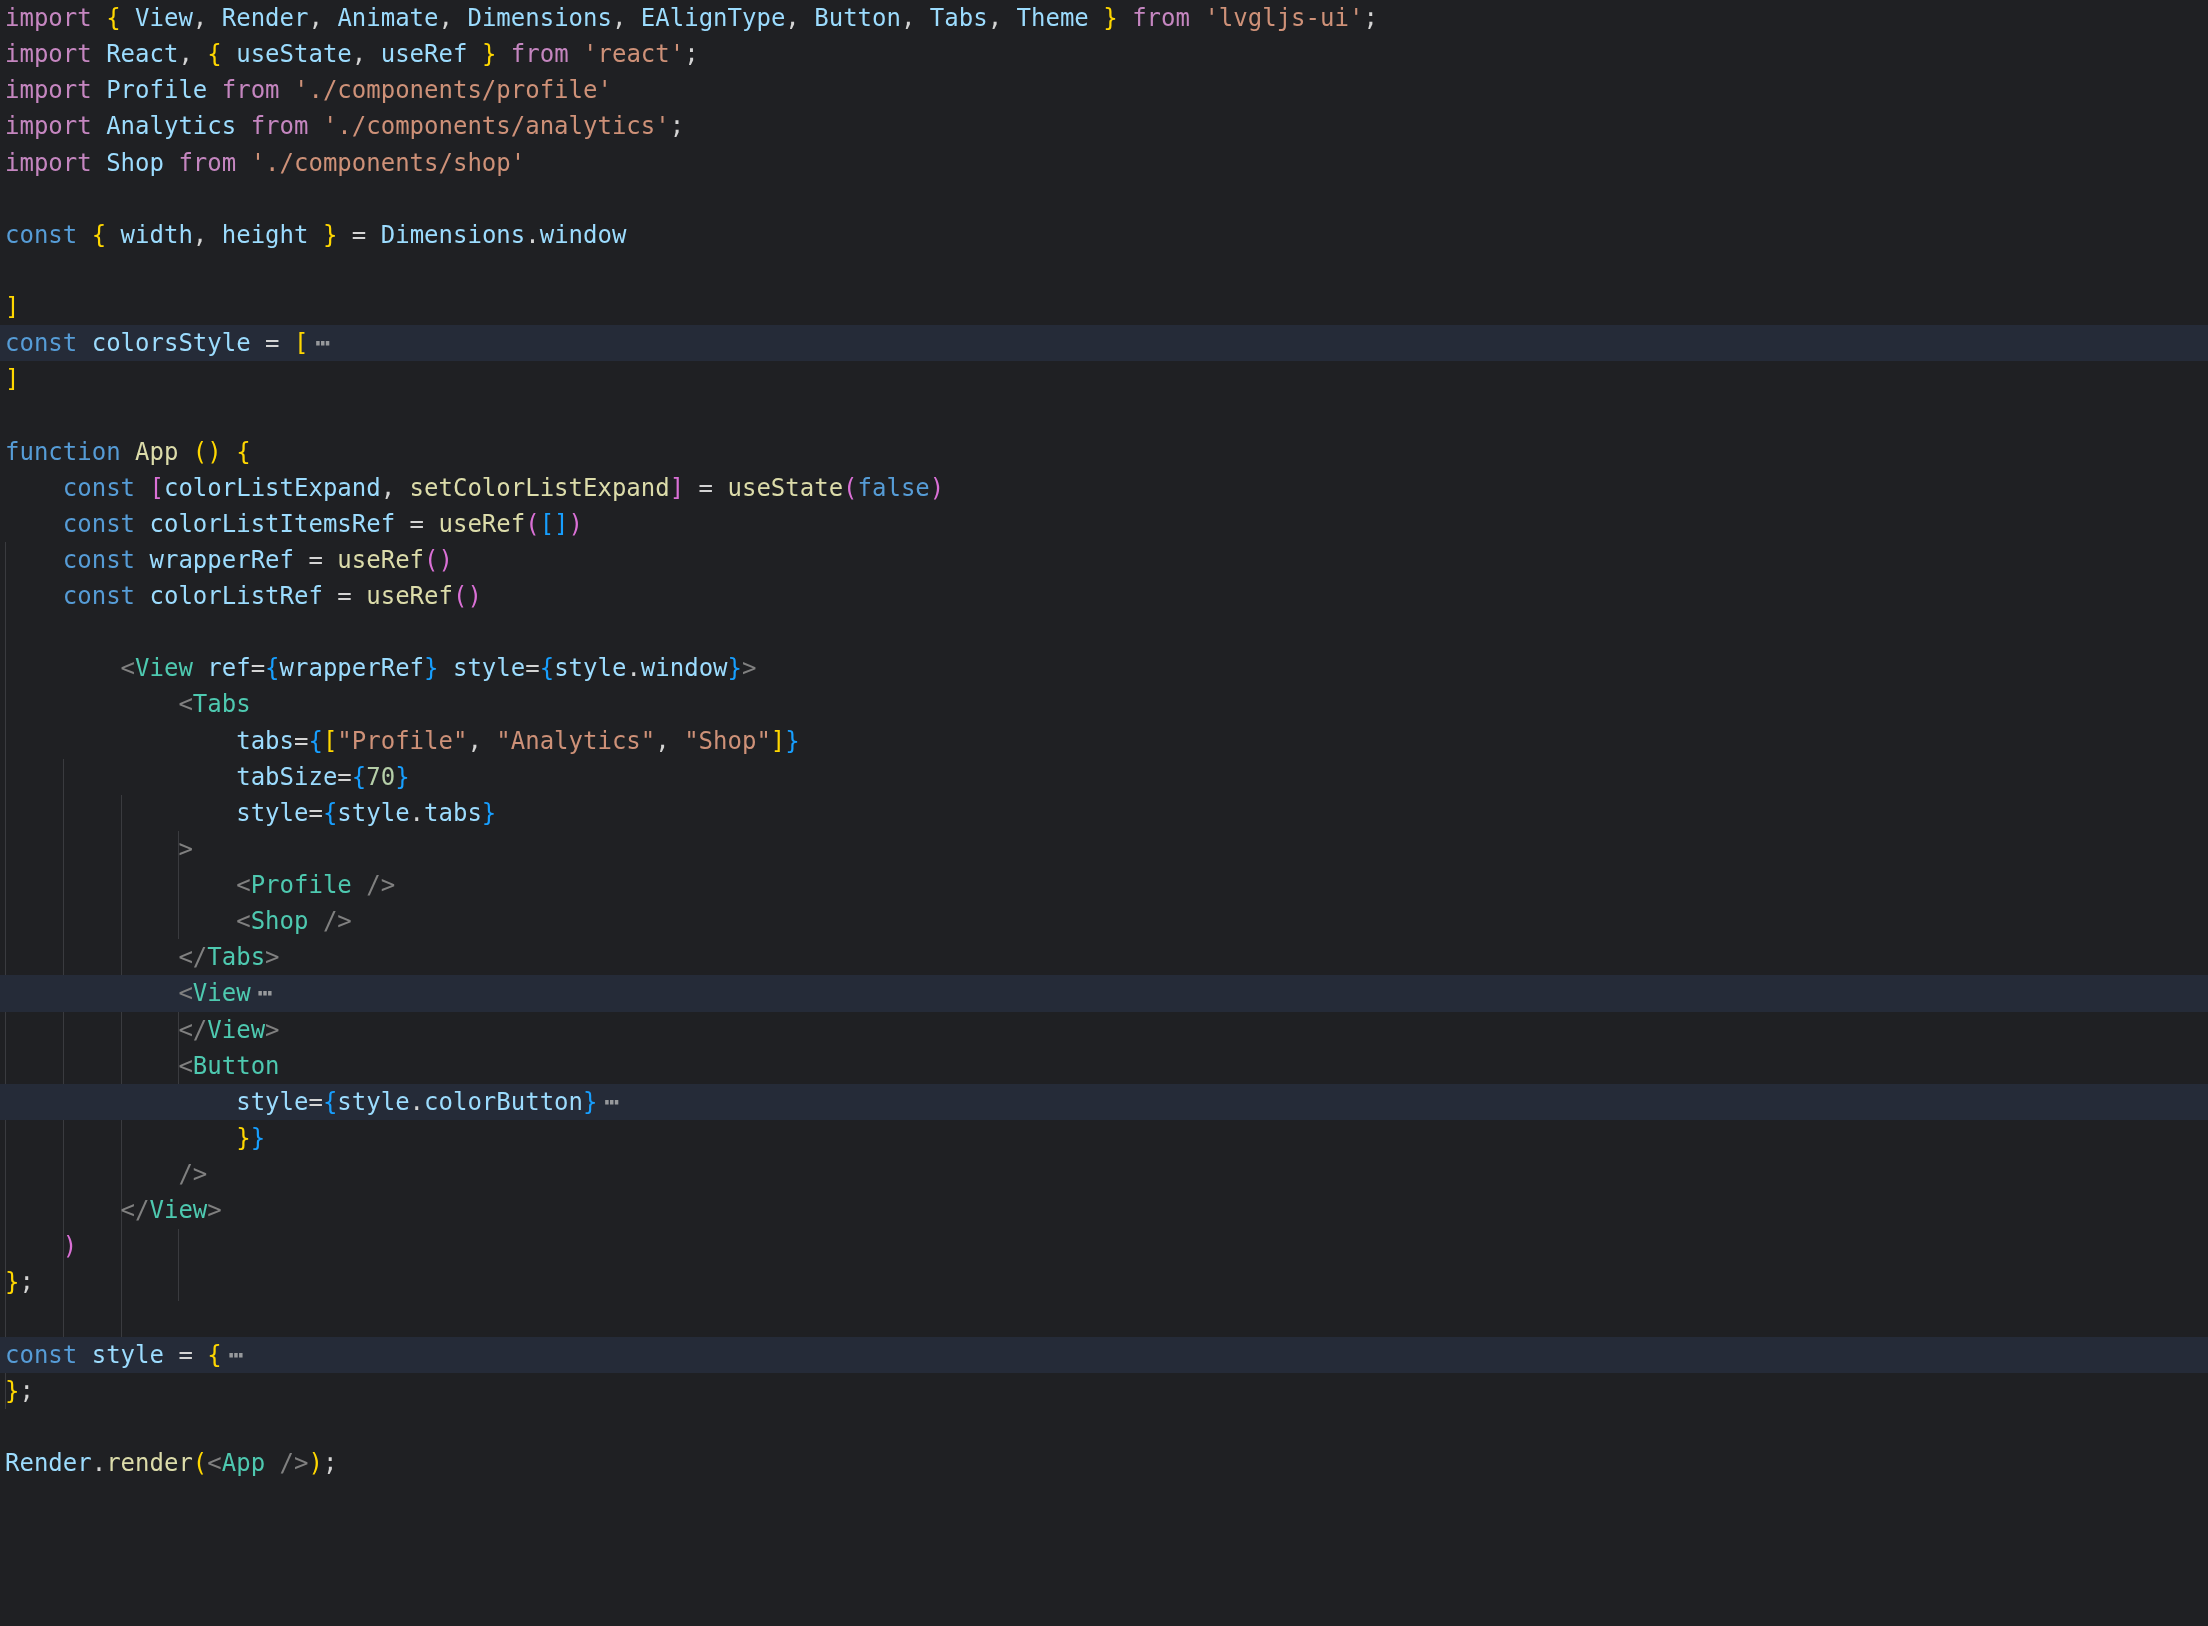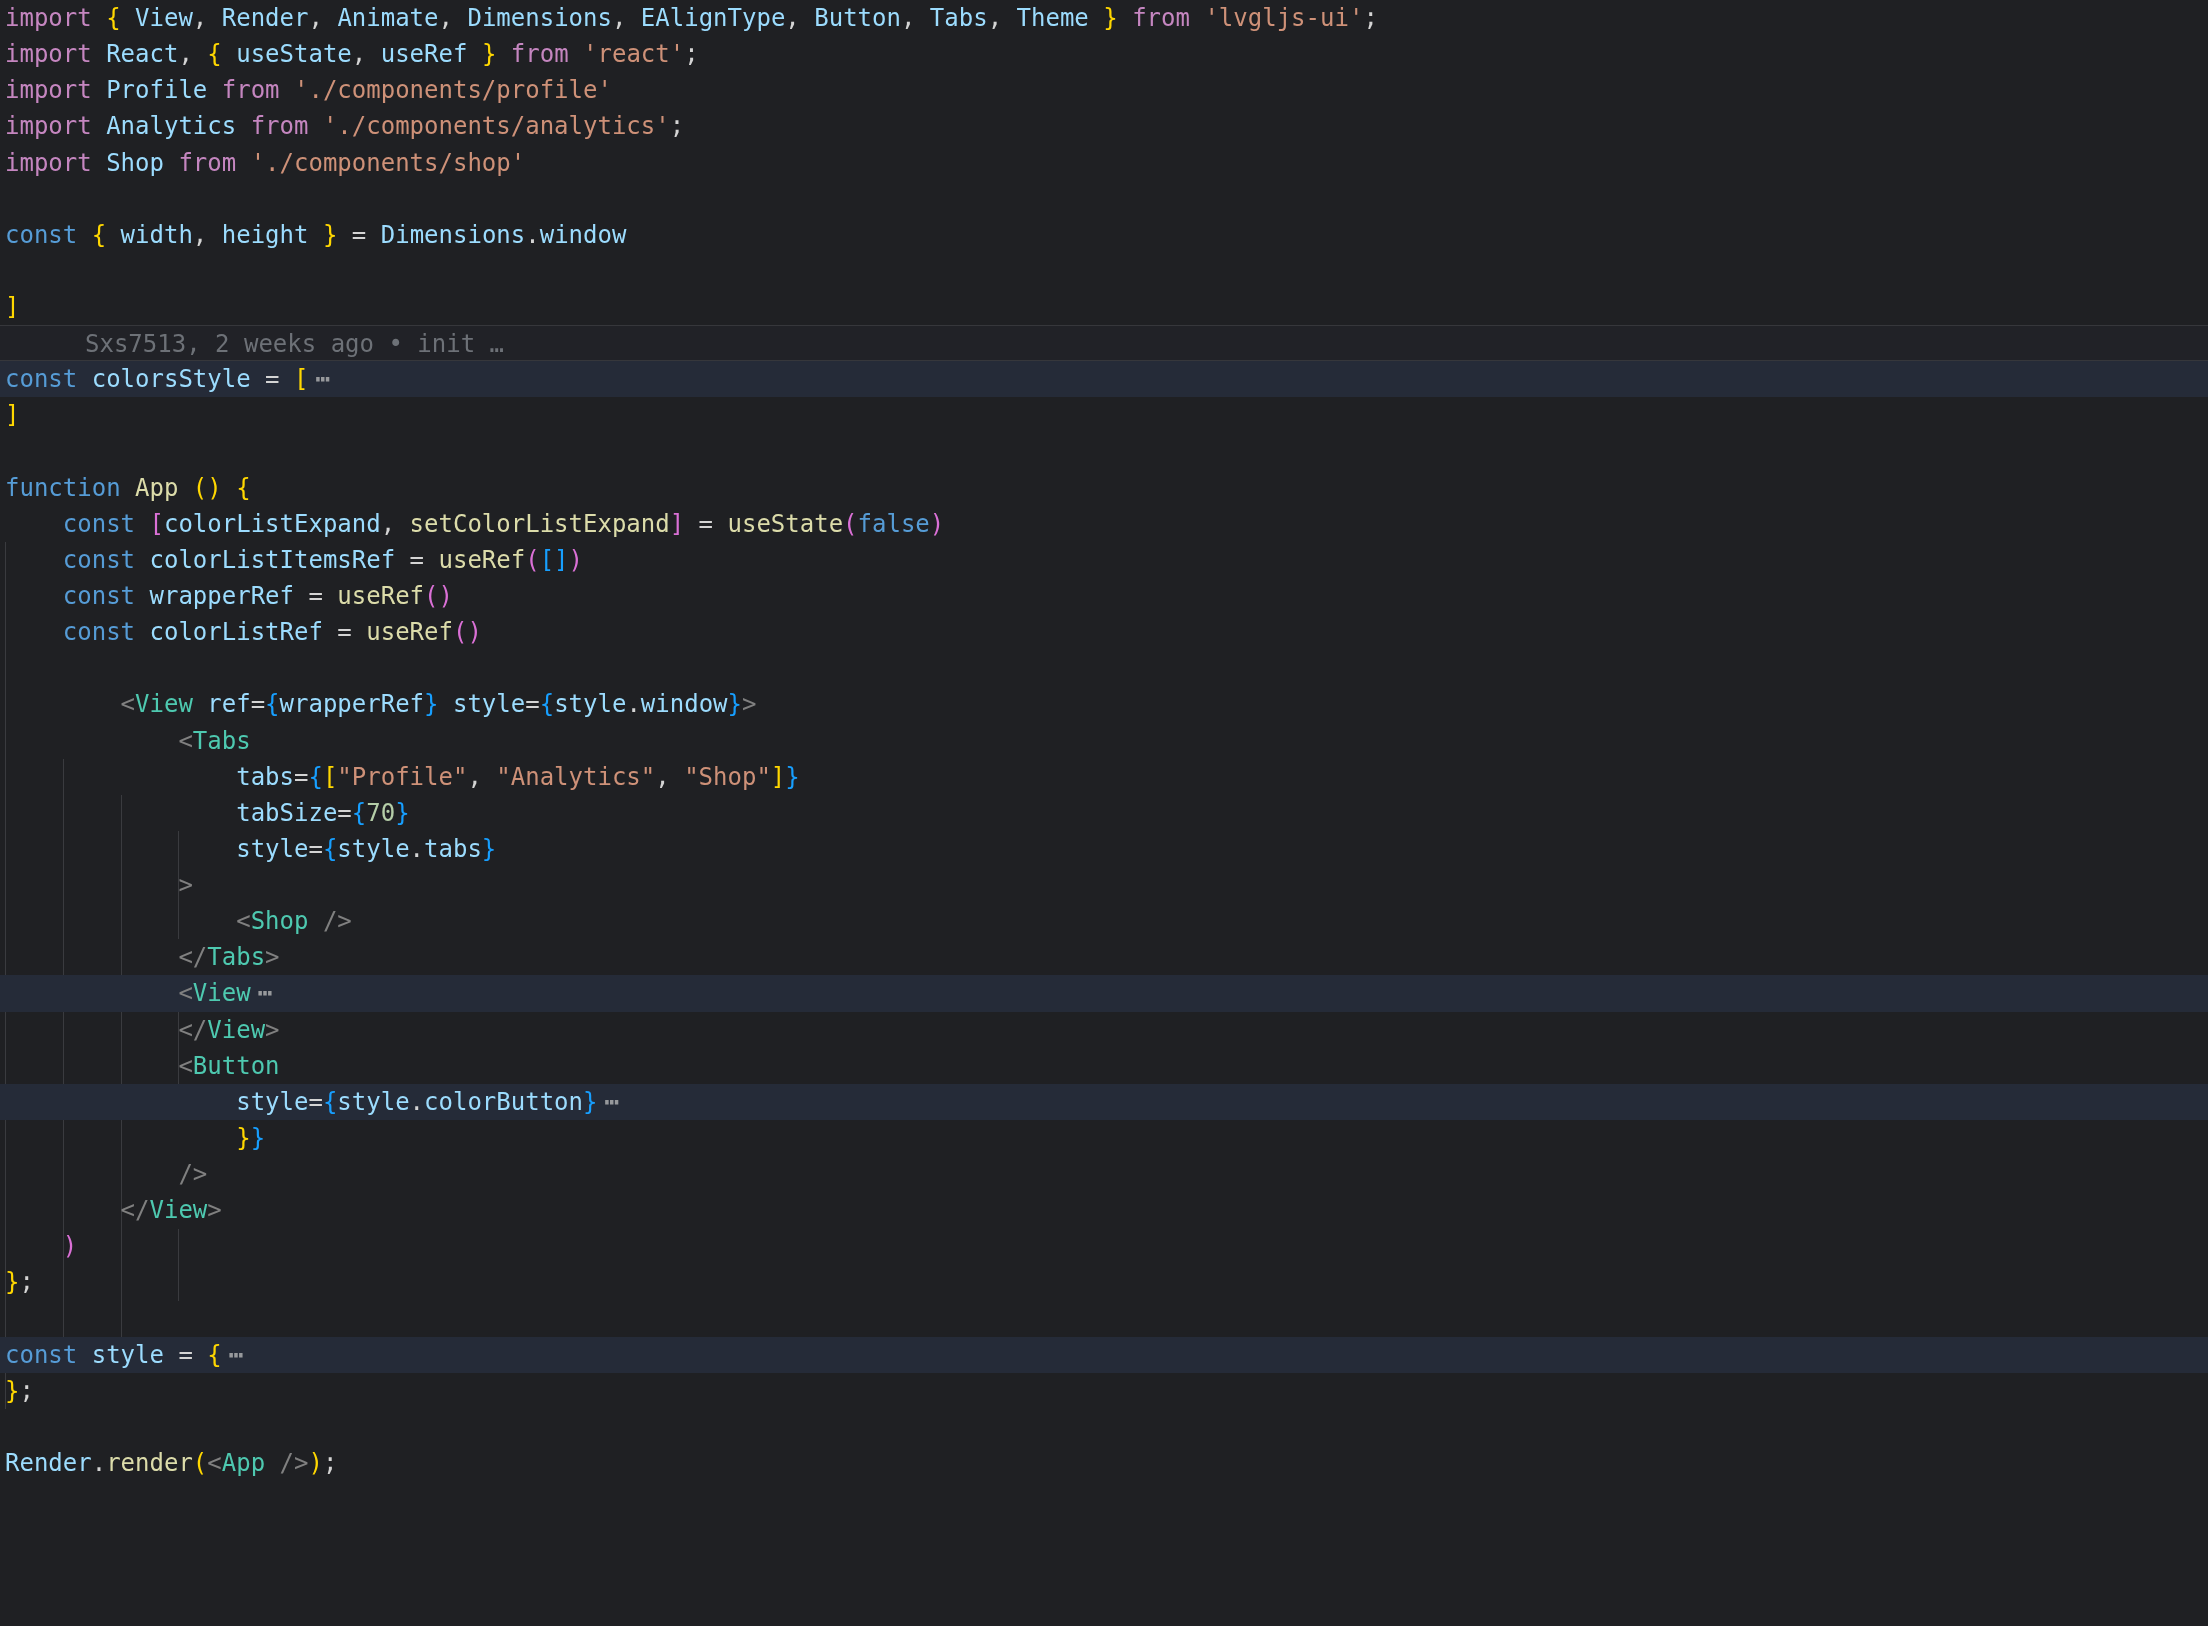--- a/index.html
+++ b/index.html
@@ -54,36 +54,36 @@
 <div id="editor" style="background: rgb(31, 32, 35);">
     <div class="line"><span class="tok" style="color: rgb(197, 134, 192);">import </span><span class="tok" style="color: rgb(255, 215, 0);">{</span><span class="tok" style="color: rgb(212, 212, 212);"> </span><span class="tok" style="color: rgb(156, 220, 254);">View</span><span class="tok" style="color: rgb(212, 212, 212);">, </span><span class="tok" style="color: rgb(156, 220, 254);">Render</span><span class="tok" style="color: rgb(212, 212, 212);">, </span><span class="tok" style="color: rgb(156, 220, 254);">Animate</span><span class="tok" style="color: rgb(212, 212, 212);">, </span><span class="tok" style="color: rgb(156, 220, 254);">Dimensions</span><span class="tok" style="color: rgb(212, 212, 212);">, </span><span class="tok" style="color: rgb(156, 220, 254);">EAlignType</span><span class="tok" style="color: rgb(212, 212, 212);">, </span><span class="tok" style="color: rgb(156, 220, 254);">Button</span><span class="tok" style="color: rgb(212, 212, 212);">, </span><span class="tok" style="color: rgb(156, 220, 254);">Tabs</span><span class="tok" style="color: rgb(212, 212, 212);">, </span><span class="tok" style="color: rgb(156, 220, 254);">Theme</span><span class="tok" style="color: rgb(212, 212, 212);"> </span><span class="tok" style="color: rgb(255, 215, 0);">}</span><span class="tok" style="color: rgb(212, 212, 212);"> </span><span class="tok" style="color: rgb(197, 134, 192);">from</span><span class="tok" style="color: rgb(212, 212, 212);"> </span><span class="tok" style="color: rgb(206, 145, 120);">'lvgljs-ui'</span><span class="tok" style="color: rgb(212, 212, 212);">;</span></div>
     <div class="line"><span class="tok" style="color: rgb(197, 134, 192);">import </span><span class="tok" style="color: rgb(156, 220, 254);">React</span><span class="tok" style="color: rgb(212, 212, 212);">, </span><span class="tok" style="color: rgb(255, 215, 0);">{</span><span class="tok" style="color: rgb(212, 212, 212);"> </span><span class="tok" style="color: rgb(156, 220, 254);">useState</span><span class="tok" style="color: rgb(212, 212, 212);">, </span><span class="tok" style="color: rgb(156, 220, 254);">useRef</span><span class="tok" style="color: rgb(212, 212, 212);"> </span><span class="tok" style="color: rgb(255, 215, 0);">}</span><span class="tok" style="color: rgb(212, 212, 212);"> </span><span class="tok" style="color: rgb(197, 134, 192);">from</span><span class="tok" style="color: rgb(212, 212, 212);"> </span><span class="tok" style="color: rgb(206, 145, 120);">'react'</span><span class="tok" style="color: rgb(212, 212, 212);">;</span></div>
     <div class="line"><span class="tok" style="color: rgb(197, 134, 192);">import </span><span class="tok" style="color: rgb(156, 220, 254);">Profile</span><span class="tok" style="color: rgb(212, 212, 212);"> </span><span class="tok" style="color: rgb(197, 134, 192);">from</span><span class="tok" style="color: rgb(212, 212, 212);"> </span><span class="tok" style="color: rgb(206, 145, 120);">'./components/profile'</span></div>
     <div class="line"><span class="tok" style="color: rgb(197, 134, 192);">import </span><span class="tok" style="color: rgb(156, 220, 254);">Analytics</span><span class="tok" style="color: rgb(212, 212, 212);"> </span><span class="tok" style="color: rgb(197, 134, 192);">from</span><span class="tok" style="color: rgb(212, 212, 212);"> </span><span class="tok" style="color: rgb(206, 145, 120);">'./components/analytics'</span><span class="tok" style="color: rgb(212, 212, 212);">;</span></div>
     <div class="line"><span class="tok" style="color: rgb(197, 134, 192);">import </span><span class="tok" style="color: rgb(156, 220, 254);">Shop</span><span class="tok" style="color: rgb(212, 212, 212);"> </span><span class="tok" style="color: rgb(197, 134, 192);">from</span><span class="tok" style="color: rgb(212, 212, 212);"> </span><span class="tok" style="color: rgb(206, 145, 120);">'./components/shop'</span></div>
     <div class="line"></div>
     <div class="line"><span class="tok" style="color: rgb(86, 156, 214);">const </span><span class="tok" style="color: rgb(255, 215, 0);">{</span><span class="tok" style="color: rgb(212, 212, 212);"> </span><span class="tok" style="color: rgb(156, 220, 254);">width</span><span class="tok" style="color: rgb(212, 212, 212);">, </span><span class="tok" style="color: rgb(156, 220, 254);">height</span><span class="tok" style="color: rgb(212, 212, 212);"> </span><span class="tok" style="color: rgb(255, 215, 0);">}</span><span class="tok" style="color: rgb(212, 212, 212);"> = </span><span class="tok" style="color: rgb(156, 220, 254);">Dimensions</span><span class="tok" style="color: rgb(212, 212, 212);">.</span><span class="tok" style="color: rgb(156, 220, 254);">window</span></div>
     <div class="line"></div>
     <div class="line"><span class="tok" style="color: rgb(255, 215, 0);">]</span></div>
-    <div class="line blame-line" style="background: rgb(33, 34, 39); border-color: rgb(54, 55, 59);"><span class="tok" style="color: rgb(109, 113, 119);">Sxs7513, 2 weeks ago • init …</span></div>
     <div class="line hl" style="background: rgb(37, 43, 56);"><span class="tok" style="color: rgb(86, 156, 214);">const </span><span class="tok" style="color: rgb(156, 220, 254);">colorsStyle</span><span class="tok" style="color: rgb(212, 212, 212);"> = </span><span class="tok" style="color: rgb(255, 215, 0);">[</span><span class="tok tok-fold" style="color: rgb(151, 153, 156);">⋯</span></div>
     <div class="line"><span class="tok" style="color: rgb(255, 215, 0);">]</span></div>
     <div class="line"></div>
     <div class="line"><span class="tok" style="color: rgb(86, 156, 214);">function </span><span class="tok" style="color: rgb(220, 220, 170);">App</span><span class="tok" style="color: rgb(212, 212, 212);"> </span><span class="tok" style="color: rgb(255, 215, 0);">()</span><span class="tok" style="color: rgb(212, 212, 212);"> </span><span class="tok" style="color: rgb(255, 215, 0);">{</span></div>
     <div class="line"><span class="tok" style="color: rgb(212, 212, 212);">    </span><span class="tok" style="color: rgb(86, 156, 214);">const </span><span class="tok" style="color: rgb(218, 112, 214);">[</span><span class="tok" style="color: rgb(156, 220, 254);">colorListExpand</span><span class="tok" style="color: rgb(212, 212, 212);">, </span><span class="tok" style="color: rgb(220, 220, 170);">setColorListExpand</span><span class="tok" style="color: rgb(218, 112, 214);">]</span><span class="tok" style="color: rgb(212, 212, 212);"> = </span><span class="tok" style="color: rgb(220, 220, 170);">useState</span><span class="tok" style="color: rgb(218, 112, 214);">(</span><span class="tok" style="color: rgb(86, 156, 214);">false</span><span class="tok" style="color: rgb(218, 112, 214);">)</span></div>
     <div class="line"><span class="tok" style="color: rgb(212, 212, 212);">    </span><span class="tok" style="color: rgb(86, 156, 214);">const </span><span class="tok" style="color: rgb(156, 220, 254);">colorListItemsRef</span><span class="tok" style="color: rgb(212, 212, 212);"> = </span><span class="tok" style="color: rgb(220, 220, 170);">useRef</span><span class="tok" style="color: rgb(218, 112, 214);">(</span><span class="tok" style="color: rgb(23, 159, 255);">[]</span><span class="tok" style="color: rgb(218, 112, 214);">)</span></div>
     <div class="line"><span class="tok" style="color: rgb(212, 212, 212);">    </span><span class="tok" style="color: rgb(86, 156, 214);">const </span><span class="tok" style="color: rgb(156, 220, 254);">wrapperRef</span><span class="tok" style="color: rgb(212, 212, 212);"> = </span><span class="tok" style="color: rgb(220, 220, 170);">useRef</span><span class="tok" style="color: rgb(218, 112, 214);">()</span></div>
     <div class="line"><span class="tok" style="color: rgb(212, 212, 212);">    </span><span class="tok" style="color: rgb(86, 156, 214);">const </span><span class="tok" style="color: rgb(156, 220, 254);">colorListRef</span><span class="tok" style="color: rgb(212, 212, 212);"> = </span><span class="tok" style="color: rgb(220, 220, 170);">useRef</span><span class="tok" style="color: rgb(218, 112, 214);">()</span></div>
     <div class="line"></div>
     <div class="line"><span class="tok" style="color: rgb(212, 212, 212);">        </span><span class="tok" style="color: rgb(128, 128, 128);">&lt;</span><span class="tok" style="color: rgb(78, 201, 176);">View</span><span class="tok" style="color: rgb(212, 212, 212);"> </span><span class="tok" style="color: rgb(156, 220, 254);">ref</span><span class="tok" style="color: rgb(212, 212, 212);">=</span><span class="tok" style="color: rgb(23, 159, 255);">{</span><span class="tok" style="color: rgb(156, 220, 254);">wrapperRef</span><span class="tok" style="color: rgb(23, 159, 255);">}</span><span class="tok" style="color: rgb(212, 212, 212);"> </span><span class="tok" style="color: rgb(156, 220, 254);">style</span><span class="tok" style="color: rgb(212, 212, 212);">=</span><span class="tok" style="color: rgb(23, 159, 255);">{</span><span class="tok" style="color: rgb(156, 220, 254);">style</span><span class="tok" style="color: rgb(212, 212, 212);">.</span><span class="tok" style="color: rgb(156, 220, 254);">window</span><span class="tok" style="color: rgb(23, 159, 255);">}</span><span class="tok" style="color: rgb(128, 128, 128);">&gt;</span></div>
     <div class="line"><span class="tok" style="color: rgb(212, 212, 212);">            </span><span class="tok" style="color: rgb(128, 128, 128);">&lt;</span><span class="tok" style="color: rgb(78, 201, 176);">Tabs</span></div>
     <div class="line"><span class="tok" style="color: rgb(212, 212, 212);">                </span><span class="tok" style="color: rgb(156, 220, 254);">tabs</span><span class="tok" style="color: rgb(212, 212, 212);">=</span><span class="tok" style="color: rgb(23, 159, 255);">{</span><span class="tok" style="color: rgb(255, 215, 0);">[</span><span class="tok" style="color: rgb(206, 145, 120);">"Profile"</span><span class="tok" style="color: rgb(212, 212, 212);">, </span><span class="tok" style="color: rgb(206, 145, 120);">"Analytics"</span><span class="tok" style="color: rgb(212, 212, 212);">, </span><span class="tok" style="color: rgb(206, 145, 120);">"Shop"</span><span class="tok" style="color: rgb(255, 215, 0);">]</span><span class="tok" style="color: rgb(23, 159, 255);">}</span></div>
     <div class="line"><span class="tok" style="color: rgb(212, 212, 212);">                </span><span class="tok" style="color: rgb(156, 220, 254);">tabSize</span><span class="tok" style="color: rgb(212, 212, 212);">=</span><span class="tok" style="color: rgb(23, 159, 255);">{</span><span class="tok" style="color: rgb(181, 206, 168);">70</span><span class="tok" style="color: rgb(23, 159, 255);">}</span></div>
     <div class="line"><span class="tok" style="color: rgb(212, 212, 212);">                </span><span class="tok" style="color: rgb(156, 220, 254);">style</span><span class="tok" style="color: rgb(212, 212, 212);">=</span><span class="tok" style="color: rgb(23, 159, 255);">{</span><span class="tok" style="color: rgb(156, 220, 254);">style</span><span class="tok" style="color: rgb(212, 212, 212);">.</span><span class="tok" style="color: rgb(156, 220, 254);">tabs</span><span class="tok" style="color: rgb(23, 159, 255);">}</span></div>
     <div class="line"><span class="tok" style="color: rgb(212, 212, 212);">            </span><span class="tok" style="color: rgb(128, 128, 128);">&gt;</span></div>
+    <div class="line"><span class="tok" style="color: rgb(212, 212, 212);">                </span><span class="tok" style="color: rgb(128, 128, 128);">&lt;</span><span class="tok" style="color: rgb(78, 201, 176);">Profile</span><span class="tok" style="color: rgb(212, 212, 212);"> </span><span class="tok" style="color: rgb(128, 128, 128);">/&gt;</span></div>
     <div class="line"><span class="tok" style="color: rgb(212, 212, 212);">                </span><span class="tok" style="color: rgb(128, 128, 128);">&lt;</span><span class="tok" style="color: rgb(78, 201, 176);">Shop</span><span class="tok" style="color: rgb(212, 212, 212);"> </span><span class="tok" style="color: rgb(128, 128, 128);">/&gt;</span></div>
     <div class="line"><span class="tok" style="color: rgb(212, 212, 212);">            </span><span class="tok" style="color: rgb(128, 128, 128);">&lt;/</span><span class="tok" style="color: rgb(78, 201, 176);">Tabs</span><span class="tok" style="color: rgb(128, 128, 128);">&gt;</span></div>
     <div class="line hl" style="background: rgb(37, 43, 56);"><span class="tok" style="color: rgb(212, 212, 212);">            </span><span class="tok" style="color: rgb(128, 128, 128);">&lt;</span><span class="tok" style="color: rgb(78, 201, 176);">View</span><span class="tok tok-fold" style="color: rgb(151, 153, 156);">⋯</span></div>
     <div class="line"><span class="tok" style="color: rgb(212, 212, 212);">            </span><span class="tok" style="color: rgb(128, 128, 128);">&lt;/</span><span class="tok" style="color: rgb(78, 201, 176);">View</span><span class="tok" style="color: rgb(128, 128, 128);">&gt;</span></div>
     <div class="line"><span class="tok" style="color: rgb(212, 212, 212);">            </span><span class="tok" style="color: rgb(128, 128, 128);">&lt;</span><span class="tok" style="color: rgb(78, 201, 176);">Button</span></div>
     <div class="line hl" style="background: rgb(37, 43, 56);"><span class="tok" style="color: rgb(212, 212, 212);">                </span><span class="tok" style="color: rgb(156, 220, 254);">style</span><span class="tok" style="color: rgb(212, 212, 212);">=</span><span class="tok" style="color: rgb(23, 159, 255);">{</span><span class="tok" style="color: rgb(156, 220, 254);">style</span><span class="tok" style="color: rgb(212, 212, 212);">.</span><span class="tok" style="color: rgb(156, 220, 254);">colorButton</span><span class="tok" style="color: rgb(23, 159, 255);">}</span><span class="tok tok-fold" style="color: rgb(151, 153, 156);">⋯</span></div>
     <div class="line"><span class="tok" style="color: rgb(212, 212, 212);">                </span><span class="tok" style="color: rgb(255, 215, 0);">}</span><span class="tok" style="color: rgb(23, 159, 255);">}</span></div>
     <div class="line"><span class="tok" style="color: rgb(212, 212, 212);">            </span><span class="tok" style="color: rgb(128, 128, 128);">/&gt;</span></div>
     <div class="line"><span class="tok" style="color: rgb(212, 212, 212);">        </span><span class="tok" style="color: rgb(128, 128, 128);">&lt;/</span><span class="tok" style="color: rgb(78, 201, 176);">View</span><span class="tok" style="color: rgb(128, 128, 128);">&gt;</span></div>
     <div class="line"><span class="tok" style="color: rgb(212, 212, 212);">    </span><span class="tok" style="color: rgb(218, 112, 214);">)</span></div>

